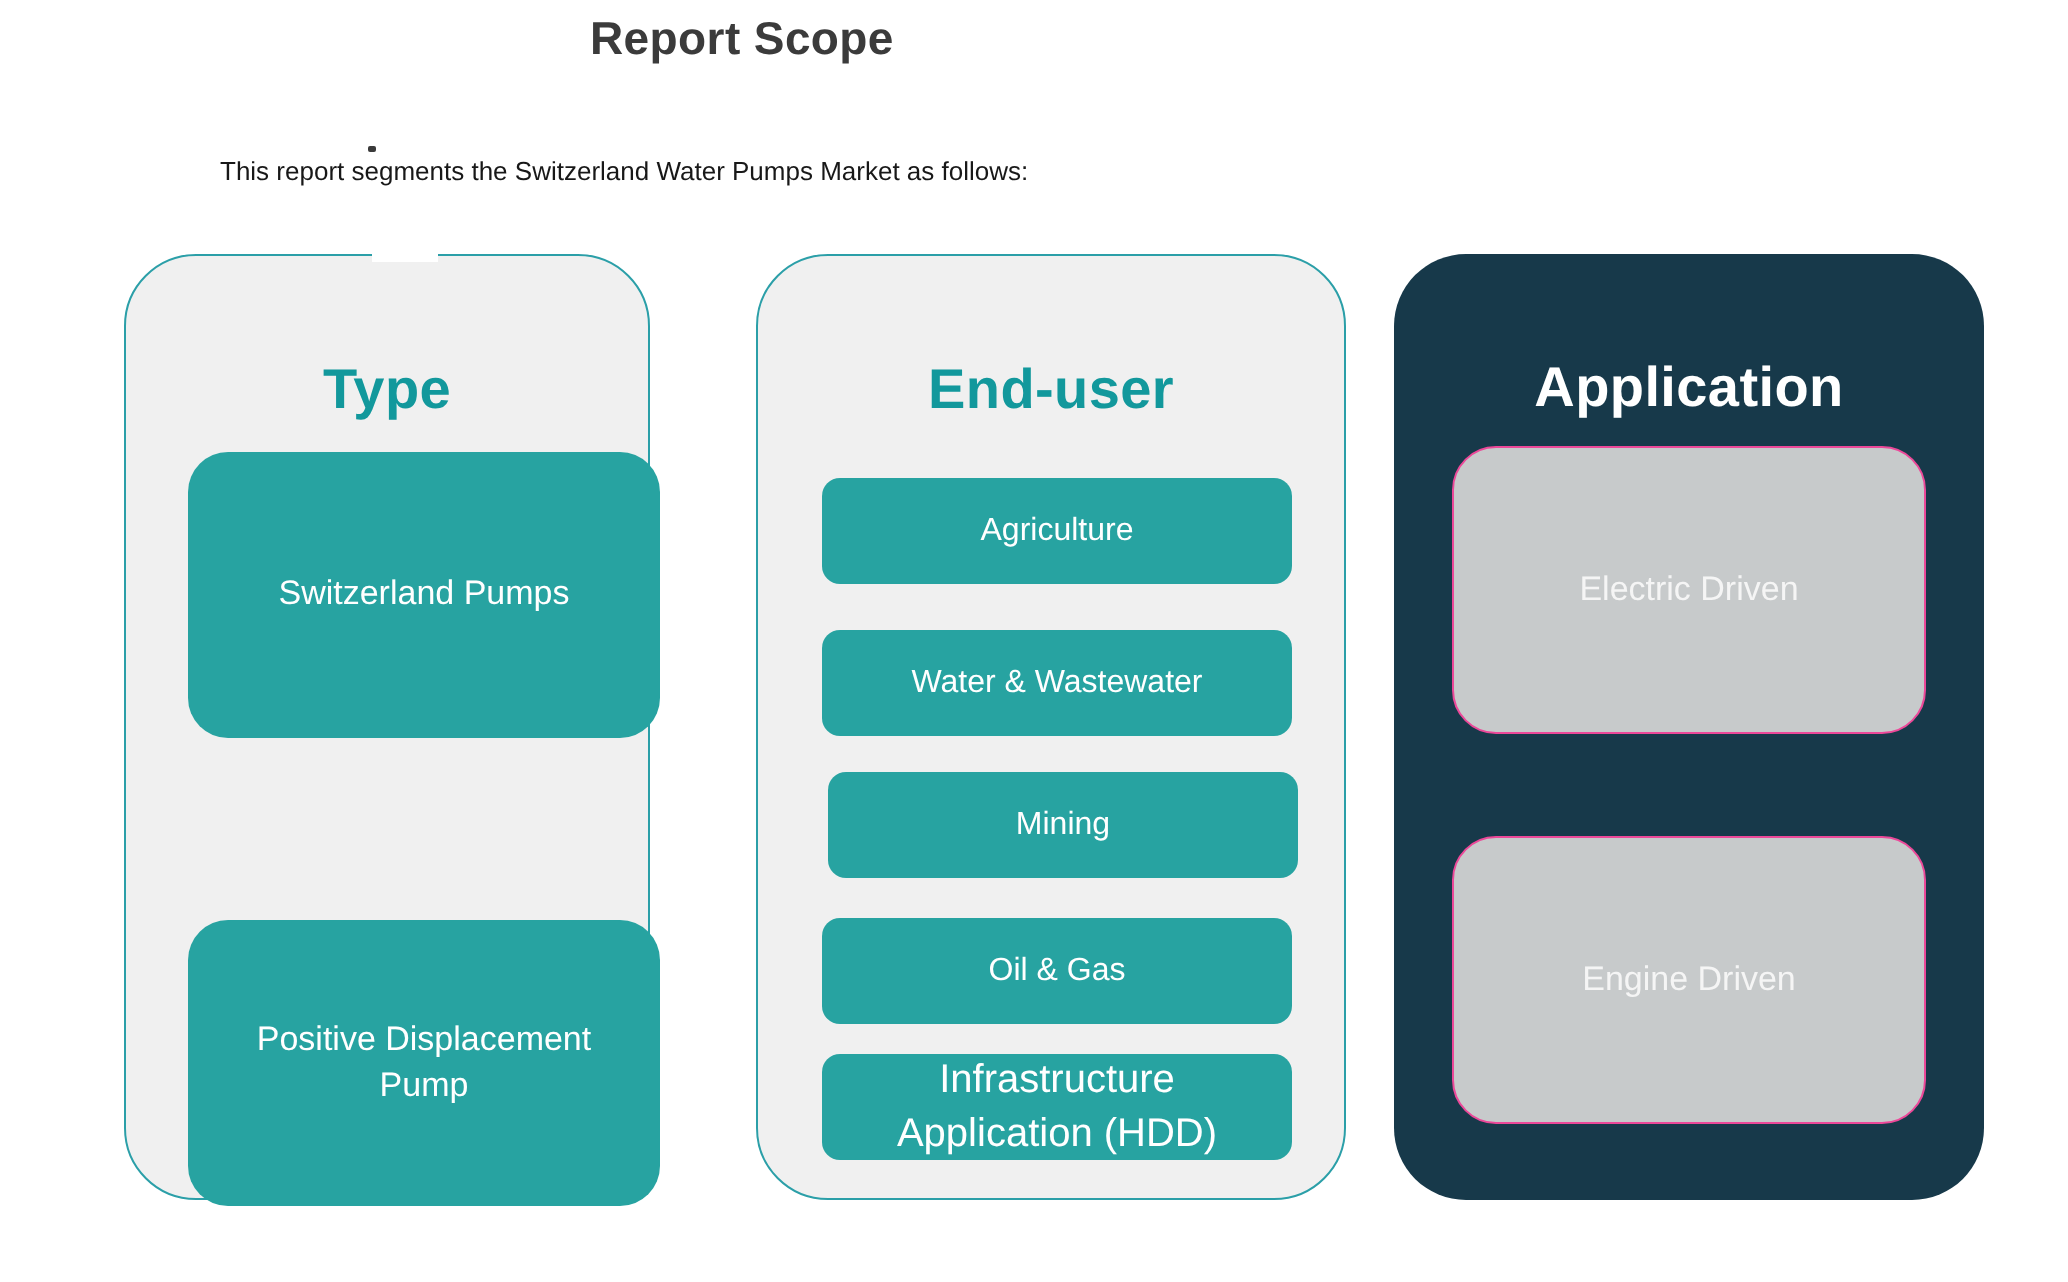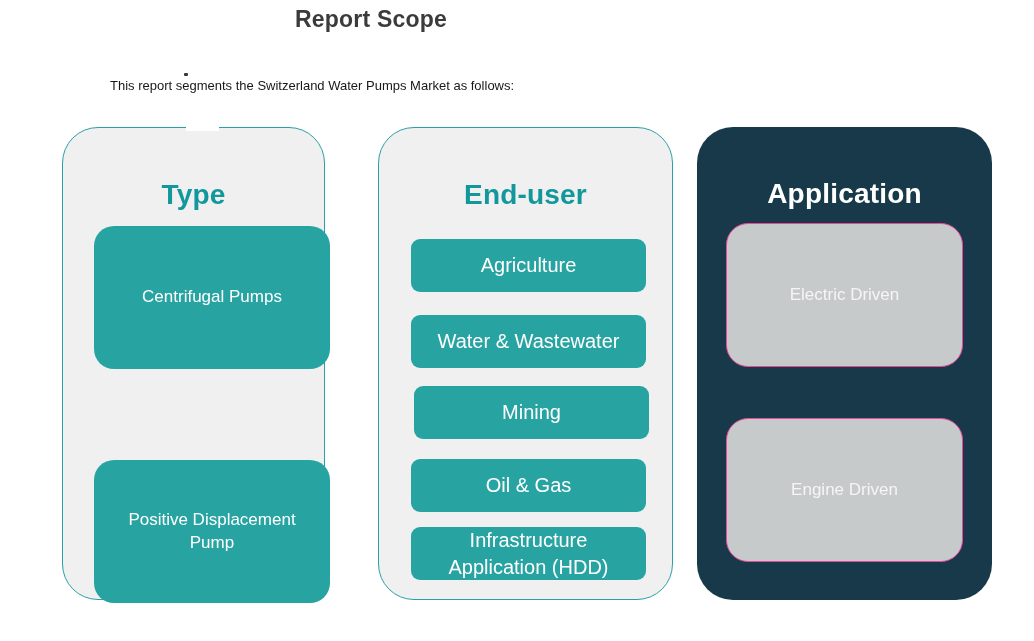--- a/index.html
+++ b/index.html
@@ -56,21 +56,21 @@
   }
   .seg-box.tall {
     left: 31px; width: 236px; height: 143px;
     border-radius: 20px; font-size: 17px;
     padding: 0 28px;
   }
   .seg-box.tall.first  { top: 98px; }
   .seg-box.tall.second { top: 292px; margin-top: 40px; }
   .seg-box.small {
     left: 32px; width: 235px; height: 53px;
-    border-radius: 9px; font-size: 20px;
+    border-radius: 9px; font-size: 16px;
     padding: 0 10px;
   }
   .seg-box.gray {
     left: 29px; width: 237px; height: 144px;
     background: #c7cacb;
     border: 1px solid #ec4899;
     border-radius: 22px;
     color: #f5f5f5; font-size: 17px;
   }
   .seg-box.gray.first  { top: 96px; }
@@ -82,21 +82,21 @@
 </style>
 </head>
 <body>
 
 <div class="page-title">Report Scope</div>
 <div class="dot-artifact"></div>
 <div class="subtitle">This report segments the Switzerland Water Pumps Market as follows:</div>
 
 <section class="panel light panel-type">
   <div class="panel-heading">Type</div>
-  <div class="seg-box tall first">Centrifugal Pumps</div>
+  <div class="seg-box tall first">Switzerland Pumps</div>
   <div class="seg-box tall second">Positive Displacement Pump</div>
 </section>
 
 <section class="panel light panel-enduser">
   <div class="panel-heading">End-user</div>
   <div class="seg-box small" style="top:111px;">Agriculture</div>
   <div class="seg-box small" style="top:258px; left:35px;">Mining</div>
   <div class="seg-box small" style="top:187px;">Water &amp; Wastewater</div>
   <div class="seg-box small" style="top:331px;">Oil &amp; Gas</div>
   <div class="seg-box small" style="top:399px; font-size:20px;">Infrastructure Application (HDD)</div>

